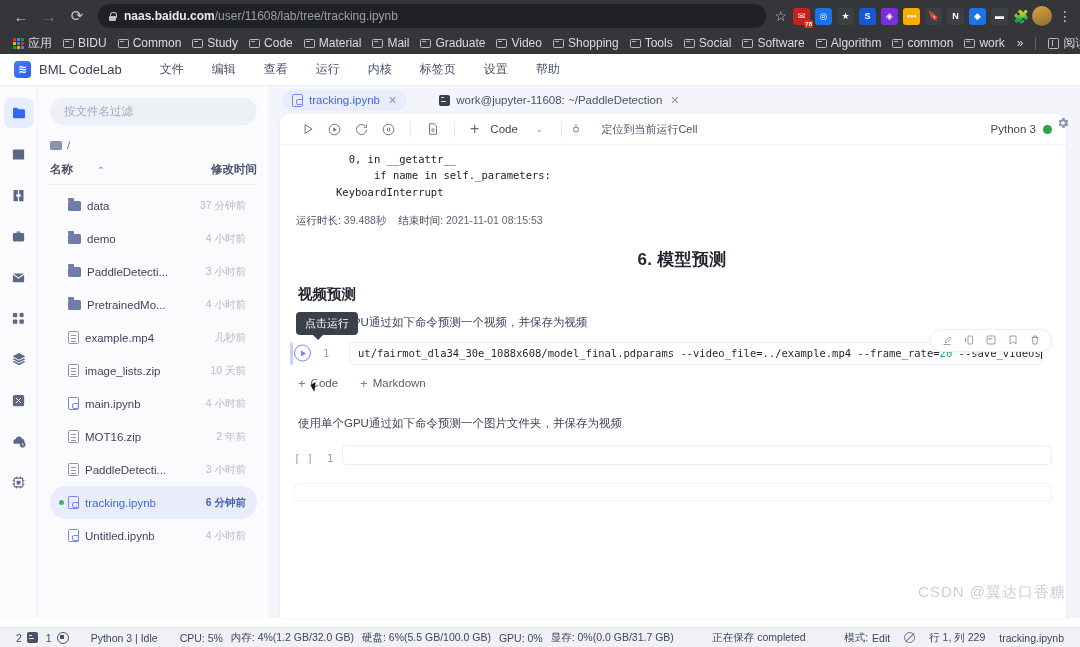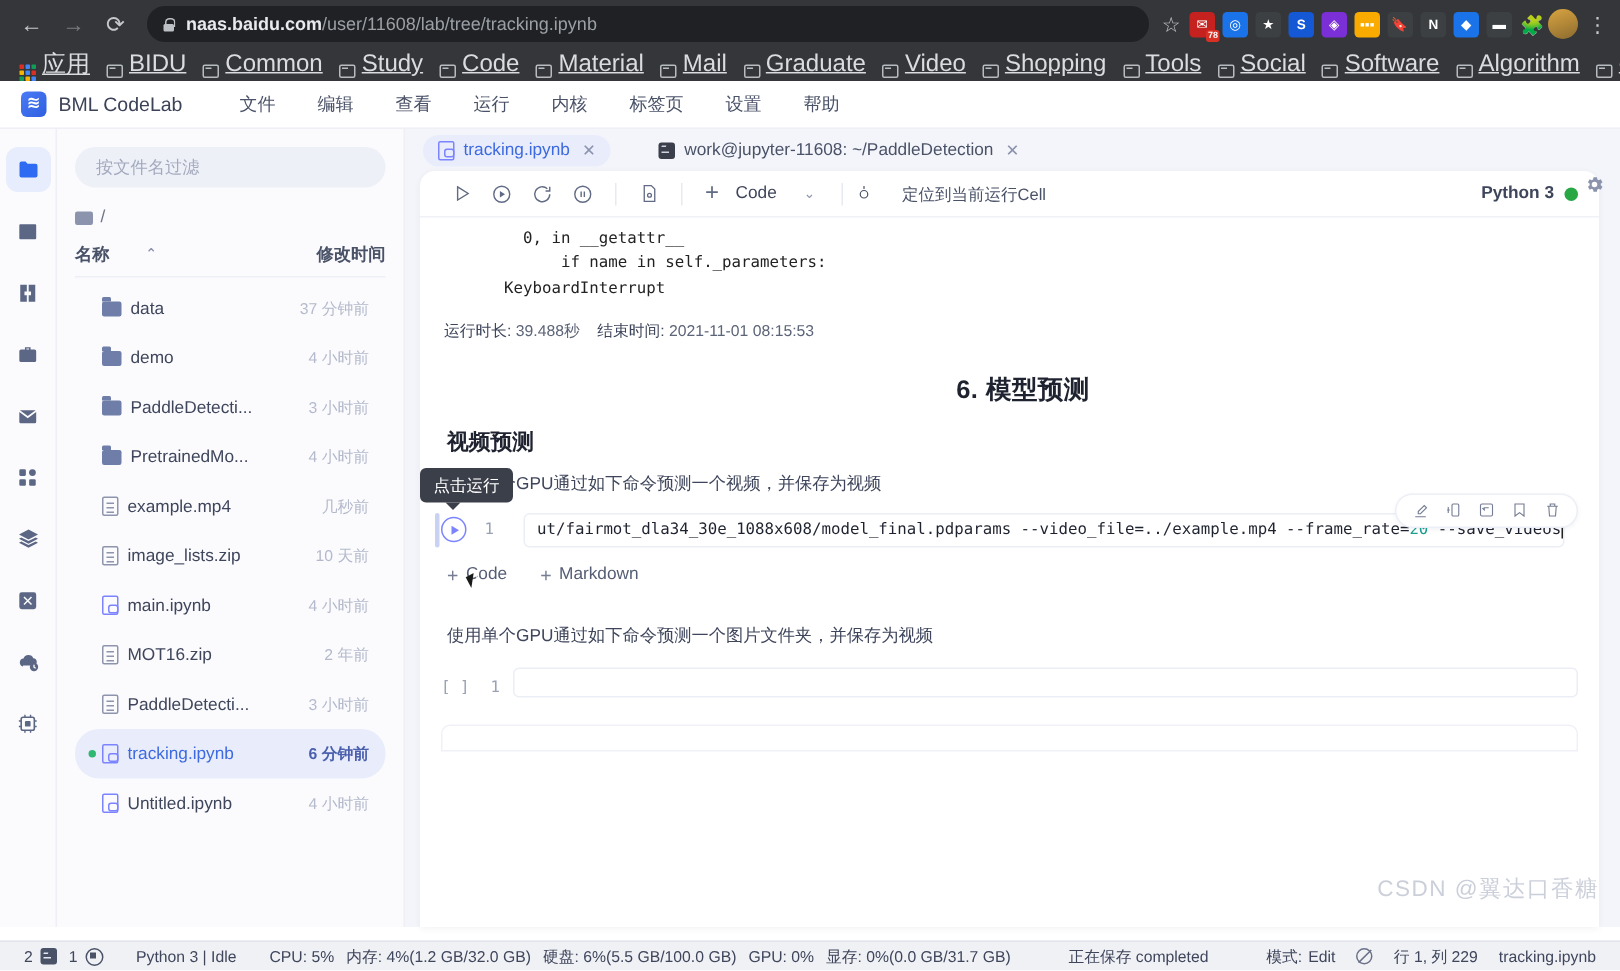--- a/index.html
+++ b/index.html
@@ -45,22 +45,22 @@
     font-size: 6px; border-radius: 2px; padding: 0 1px; line-height: 8px; font-weight: 700;
   }
   .kebab { color: #c6c8ca; font-size: 14px; letter-spacing: 0; margin-left: 4px; }
   .avatar-ext {
     width: 20px; height: 20px; border-radius: 50%;
     background: linear-gradient(160deg,#d9a441,#8c6b2f); overflow: hidden;
   }
 
   .bookmarks { height: 22px; display: flex; align-items: center; padding: 0 8px; gap: 1px; }
   .bm {
-    display: flex; align-items: flex-end; gap: 4px; padding: 2px 5px; border-radius: 4px;
-    color: #dadce0; font-size: 16px; white-space: nowrap; flex: 0 0 auto; text-decoration: underline;
+    display: flex; align-items: center; gap: 4px; padding: 2px 5px; border-radius: 4px;
+    color: #dadce0; font-size: 12px; white-space: nowrap; flex: 0 0 auto;
   }
   .folder-ic {
     width: 11px; height: 9px; border: 1.1px solid #b8bcc0; border-radius: 1.5px;
     position: relative; flex: 0 0 auto;
   }
   .folder-ic::after {
     content: ''; position: absolute; left: 1px; top: 1.3px; width: 4px; height: 1.1px; background: #b8bcc0;
   }
   .apps-grid {
     width: 11px; height: 11px; display: grid; grid-template-columns: repeat(3,1fr);
@@ -173,21 +173,21 @@
     border-bottom: 1px solid #f0f1f7;
   }
   .tb-btn { width: 27px; height: 27px; display:flex; align-items:center; justify-content:center; color:#5a6versa; }
   .tb-btn { color: #626b85; }
   .tb-div { width: 1px; height: 15px; background: #e8eaf2; margin: 0 8px; }
   .tb-plus { font-size: 16px; color: #626b85; padding: 0 7px; }
   .tb-sel { font-size: 11.5px; color: #3f465c; padding: 0 4px; }
   .tb-caret { font-size: 9px; color: #8b93ad; padding: 0 10px 0 14px; }
   .tb-locate { display: flex; align-items: center; gap: 19px; font-size: 11px; color: #4a5268; }
   .tb-spacer { flex: 1 1 auto; }
-  .kernel { font-size: 11.5px; color: #3f465c; display:flex; align-items:center; gap:7px;font-weight:bold; }
+  .kernel { font-size: 11.5px; color: #3f465c; display:flex; align-items:center; gap:7px; }
   .kdot { width: 9px; height: 9px; border-radius: 50%; background: #28a745; }
 
   .nbscroll { position: absolute; left:0; right:0; top:31px; bottom:0; overflow: hidden; }
 
   .out-pre {
     font-family: "DejaVu Sans Mono", "Liberation Mono", monospace;
     font-size: 10.5px; color: #222; line-height: 1.55; padding: 6px 0 0 56px; white-space: pre;
   }
   .runinfo { font-size: 10.5px; color: #5c6478; padding: 14px 0 0 16px; }
   .runinfo .lbl { color: #3f465c; }
@@ -218,21 +218,21 @@
   .cc-code {
     margin-left: 56px; margin-right: 14px; background: #fff; border: 1px solid #eceef5;
     border-radius: 4px; height: 23px; display: flex; align-items: center;
     font-family: "DejaVu Sans Mono", "Liberation Mono", monospace; font-size: 10.5px;
     color: #1f2330; overflow: hidden; white-space: pre; padding-left: 8px;
   }
   .cc-code .num { color: #1a9e8f; }
   .caret-bar { display:inline-block; width:1px; height:12px; background:#222; vertical-align:-2px; }
 
   .tooltip {
-    position: absolute; left: 0px; top: -30px; background: #3b3f4a; color: #fff;
+    position: absolute; left: 16px; top: -30px; background: #3b3f4a; color: #fff;
     font-size: 11px; padding: 4px 9px; border-radius: 4px; white-space: nowrap; z-index: 5;
   }
   .tooltip::after {
     content:''; position: absolute; left: 17px; bottom: -5px; border-left: 5px solid transparent;
     border-right: 5px solid transparent; border-top: 5px solid #3b3f4a;
   }
   .cursor-arrow {
     position: absolute; left: 32px; top: 41px; width: 0; height: 0; z-index: 6;
     border-left: 6px solid #1a1a1a; border-bottom: 8px solid transparent; transform: rotate(-28deg);
   }

